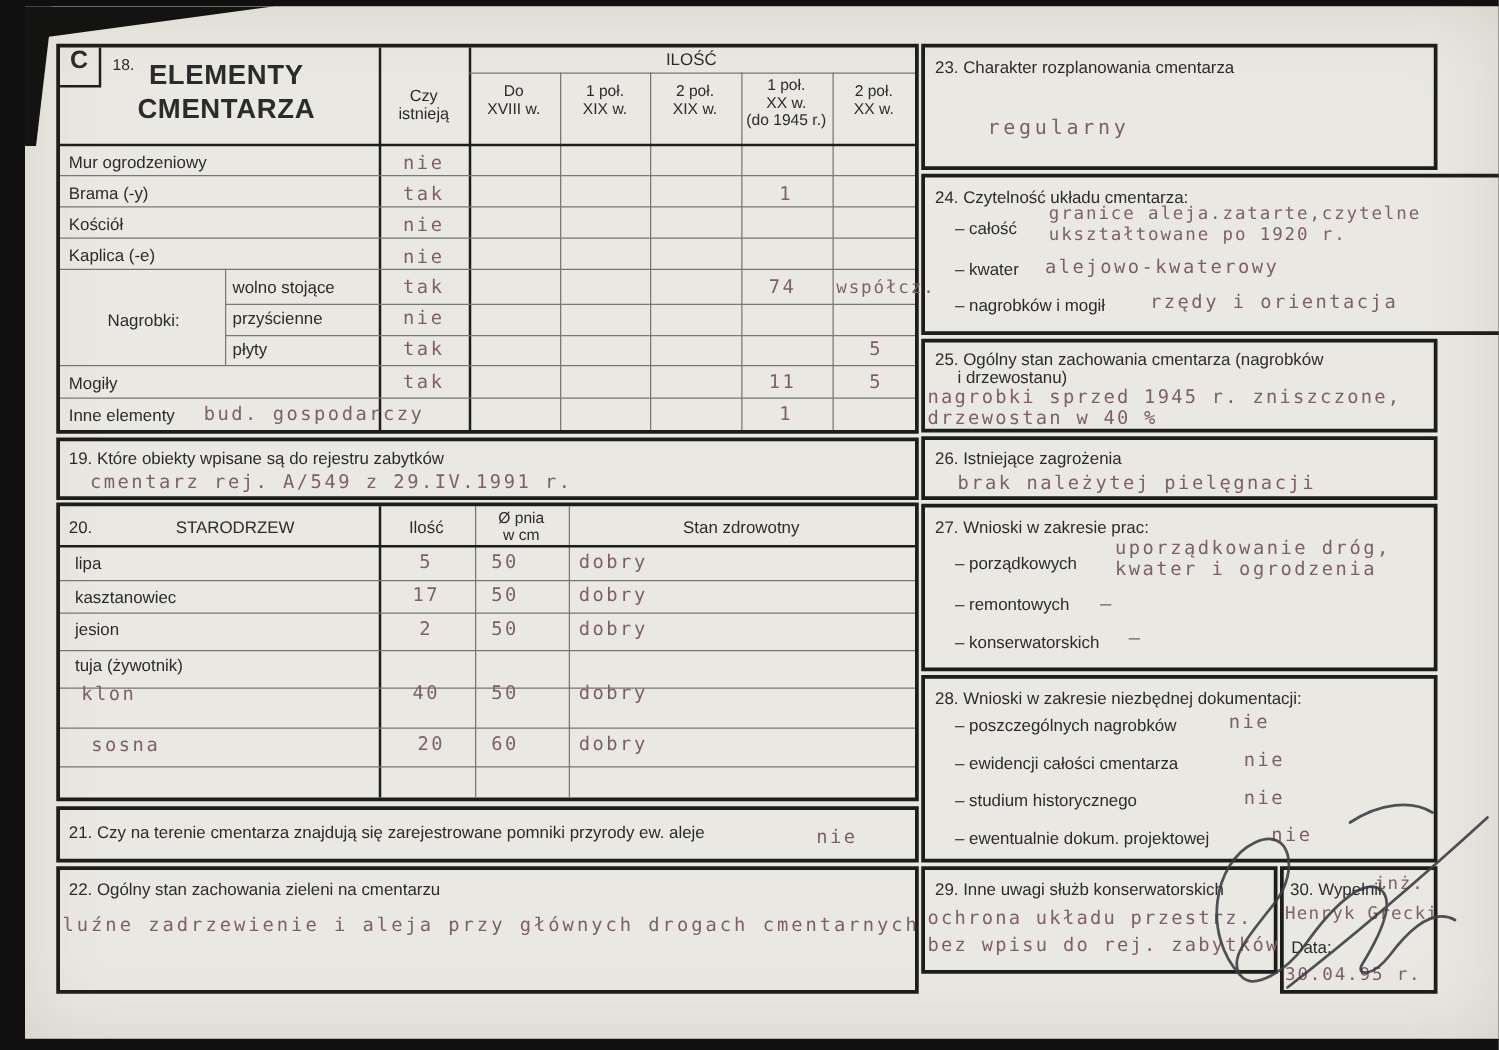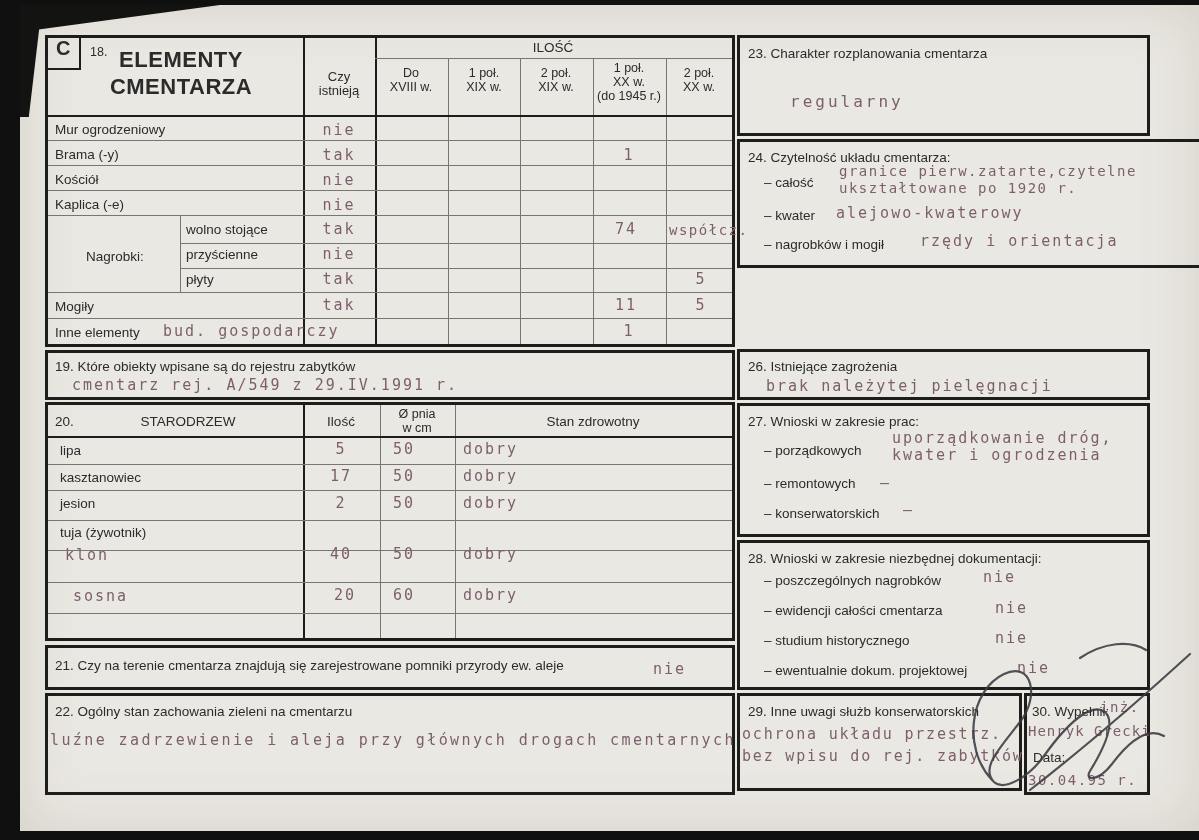--- a/index.html
+++ b/index.html
@@ -154,28 +154,34 @@
   </div>
 
   <div class="sec" style="left:717px;top:30px;width:413px;height:101px">
     <span class="p" style="left:8px;top:8px">23. Charakter rozplanowania cmentarza</span>
     <span class="t" style="left:50px;top:55px;font-size:16px;letter-spacing:3px">regularny</span>
   </div>
 
   <div class="sec" style="left:717px;top:134px;width:487px;height:129px">
     <span class="p" style="left:8px;top:8px">24. Czytelność układu cmentarza:</span>
     <span class="p" style="left:24px;top:33px">– całość</span>
-    <span class="t ts" style="left:99px;top:21px">granice pierw.zatarte,czytelne</span>
+    <span class="t ts" style="left:99px;top:21px">granice aleja.zatarte,czytelne</span>
     <span class="t ts" style="left:99px;top:38px">ukształtowane po 1920 r.</span>
     <span class="p" style="left:24px;top:66px">– kwater</span>
     <span class="t" style="left:96px;top:63px">alejowo-kwaterowy</span>
     <span class="p" style="left:24px;top:95px">– nagrobków i mogił</span>
     <span class="t" style="left:180px;top:91px">rzędy i orientacja</span>
   </div>
 
+  <div class="sec" style="left:717px;top:266px;width:413px;height:75px">
+    <span class="p" style="left:8px;top:6px">25. Ogólny stan zachowania cmentarza (nagrobków</span>
+    <span class="p" style="left:26px;top:20px">i drzewostanu)</span>
+    <span class="t" style="left:2px;top:35px;letter-spacing:1.8px">nagrobki sprzed 1945 r. zniszczone,</span>
+    <span class="t" style="left:2px;top:52px;letter-spacing:1.8px">drzewostan w 40 %</span>
+  </div>
 
   <div class="sec" style="left:717px;top:344px;width:413px;height:51px">
     <span class="p" style="left:8px;top:7px">26. Istniejące zagrożenia</span>
     <span class="t" style="left:26px;top:26px">brak należytej pielęgnacji</span>
   </div>
 
   <div class="sec" style="left:717px;top:398px;width:413px;height:134px">
     <span class="p" style="left:8px;top:8px">27. Wnioski w zakresie prac:</span>
     <span class="p" style="left:24px;top:37px">– porządkowych</span>
     <span class="t" style="left:152px;top:24px">uporządkowanie dróg,</span>
@@ -191,21 +197,21 @@
     <span class="p" style="left:24px;top:30px">– poszczególnych nagrobków</span>
     <span class="t" style="left:243px;top:26px">nie</span>
     <span class="p" style="left:24px;top:60px">– ewidencji całości cmentarza</span>
     <span class="t" style="left:255px;top:57px">nie</span>
     <span class="p" style="left:24px;top:90px">– studium historycznego</span>
     <span class="t" style="left:255px;top:87px">nie</span>
     <span class="p" style="left:24px;top:120px">– ewentualnie dokum. projektowej</span>
     <span class="t" style="left:277px;top:117px">nie</span>
   </div>
 
-  <div class="sec" style="left:717px;top:688px;width:285px;height:98px">
+  <div class="sec" style="left:717px;top:688px;width:285px;height:86px">
     <span class="p" style="left:8px;top:8px">29. Inne uwagi służb konserwatorskich</span>
     <span class="t" style="left:2px;top:30px;letter-spacing:1.8px">ochrona układu przestrz.</span>
     <span class="t" style="left:2px;top:52px;letter-spacing:1.8px">bez wpisu do rej. zabytków</span>
   </div>
 
   <div class="sec" style="left:1004px;top:688px;width:126px;height:102px">
     <span class="p" style="left:5px;top:8px">30. Wypełnił:</span>
     <span class="t ts" style="left:73px;top:3px">inż.</span>
     <span class="t" style="left:1px;top:27px;font-size:14px;letter-spacing:1px">Henryk Grecki</span>
     <span class="p" style="left:6px;top:54px">Data:</span>

